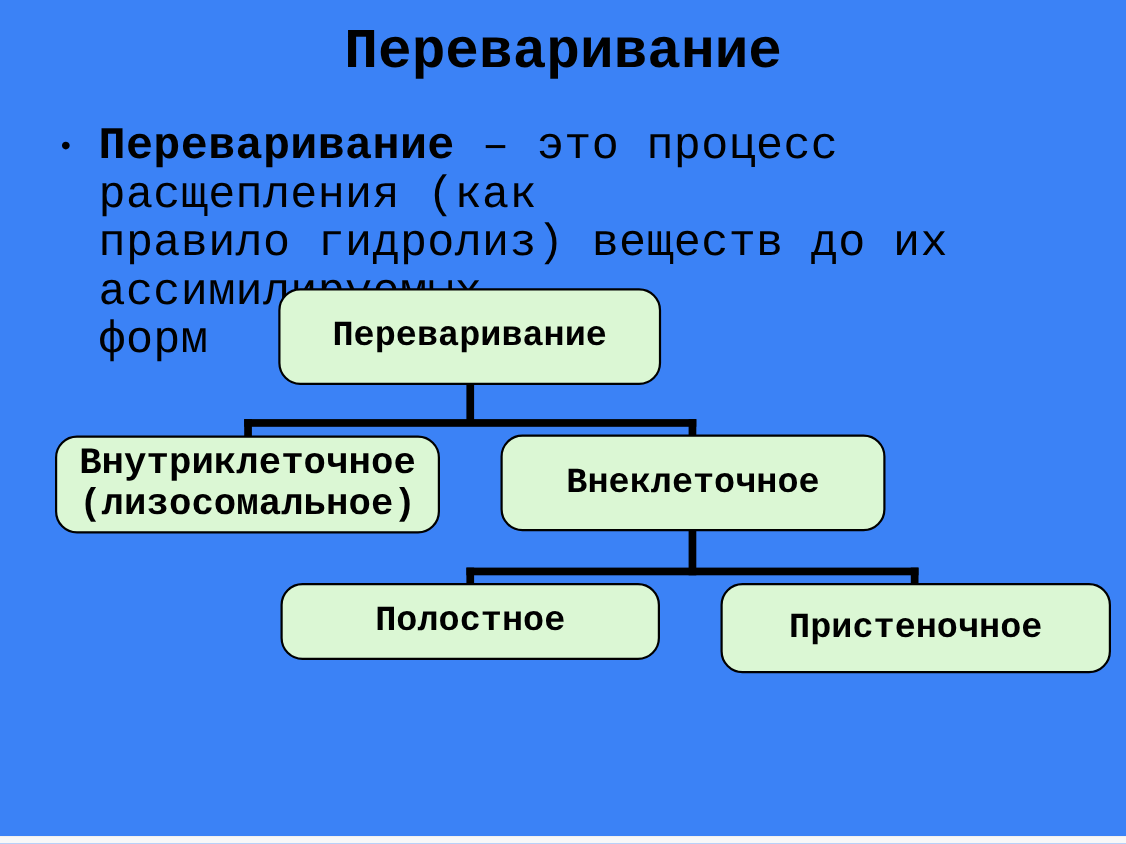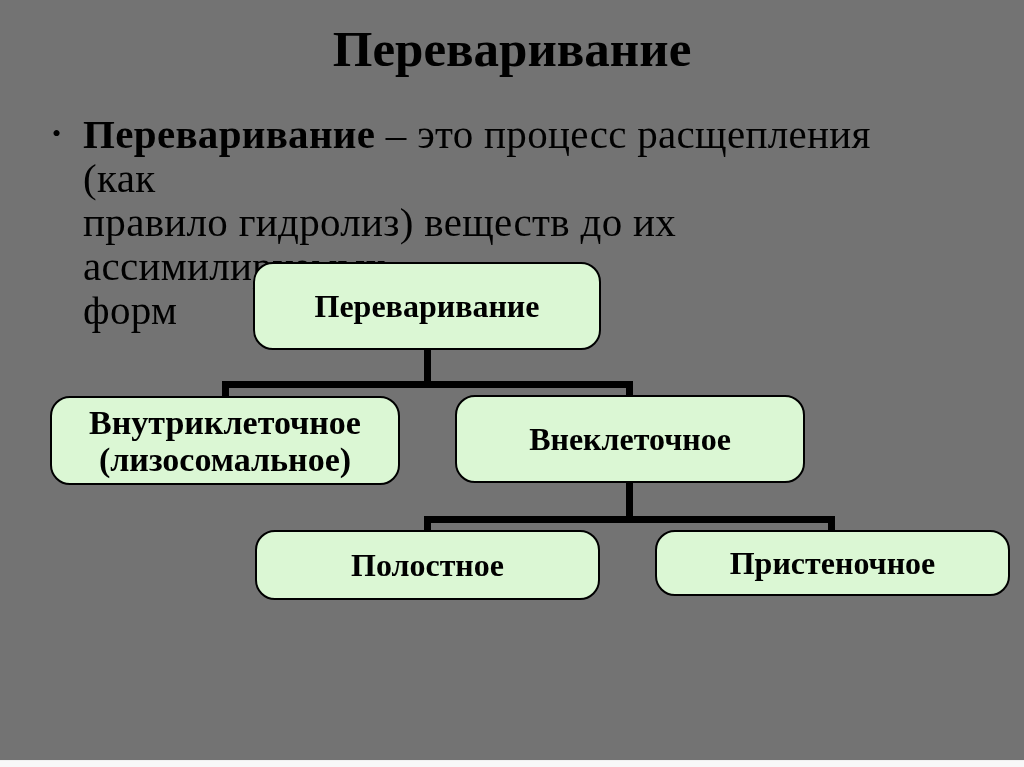--- a/index.html
+++ b/index.html
@@ -5,22 +5,22 @@
   :root{
     --box-fill:#dbf7d4;
     --box-border:#000000;
     --line:#000000;
     --text:#000000;
   }
   html,body{margin:0;padding:0;background:#ffffff;}
   .slide{
     position:relative;
     width:1024px;height:767px;
-    background:#737373;
-    font-family:Liberation Serif, serif;
+    background:#3b82f6;
+    font-family:Liberation Mono, monospace;
     color:var(--text);
     overflow:hidden;
   }
   .slide-title{
     position:absolute;
     left:0;top:20px;width:1024px;
     text-align:center;
     font-size:51px;
     font-weight:bold;
     letter-spacing:0px;
@@ -57,21 +57,21 @@
     text-align:center;
     font-weight:bold;
     font-size:32px;
     white-space:pre-line;
     line-height:38px;
   }
   .node-root      {left:253px;top:262px;width:348px;height:88px;}
   .node-intra     {left:50px; top:396px;width:350px;height:89px;font-size:34px;line-height:37px;}
   .node-extra     {left:455px;top:395px;width:350px;height:88px;}
   .node-cavity    {left:255px;top:530px;width:345px;height:70px;}
-  .node-parietal  {left:655px;top:530px;width:355px;height:66px;}
+  .node-parietal  {left:655px;top:530px;width:355px;height:82px;}
   .line{position:absolute;background:var(--line);}
   .l-v1 {left:424px;top:349px;width:7px;height:36px;}
   .l-h1 {left:222px;top:381px;width:411px;height:7px;}
   .l-d1l{left:222px;top:381px;width:7px;height:17px;}
   .l-d1r{left:626px;top:381px;width:7px;height:16px;}
   .l-v2 {left:626px;top:482px;width:7px;height:41px;}
   .l-h2 {left:424px;top:516px;width:411px;height:7px;}
   .l-d2l{left:424px;top:516px;width:7px;height:16px;}
   .l-d2r{left:828px;top:516px;width:7px;height:16px;}
   .bottom-strip{

